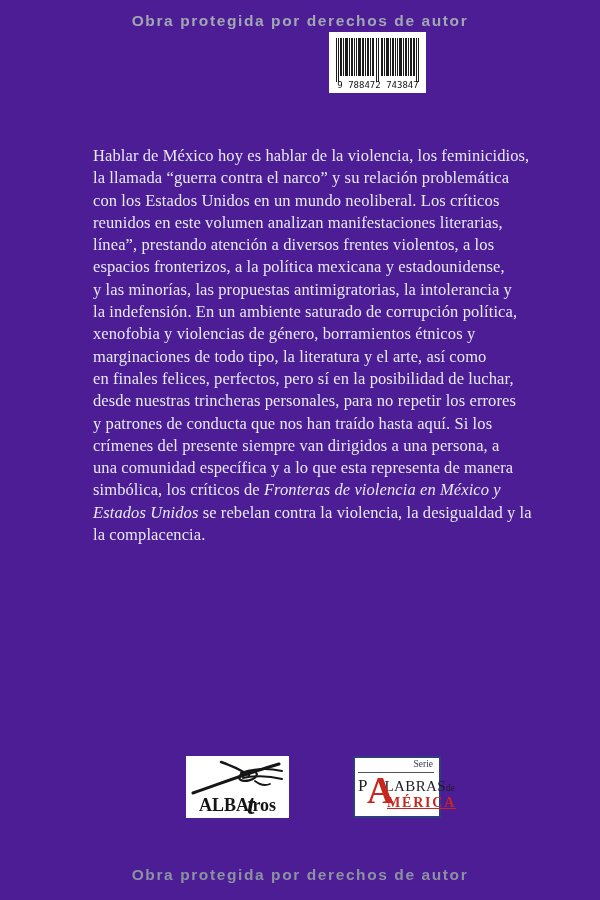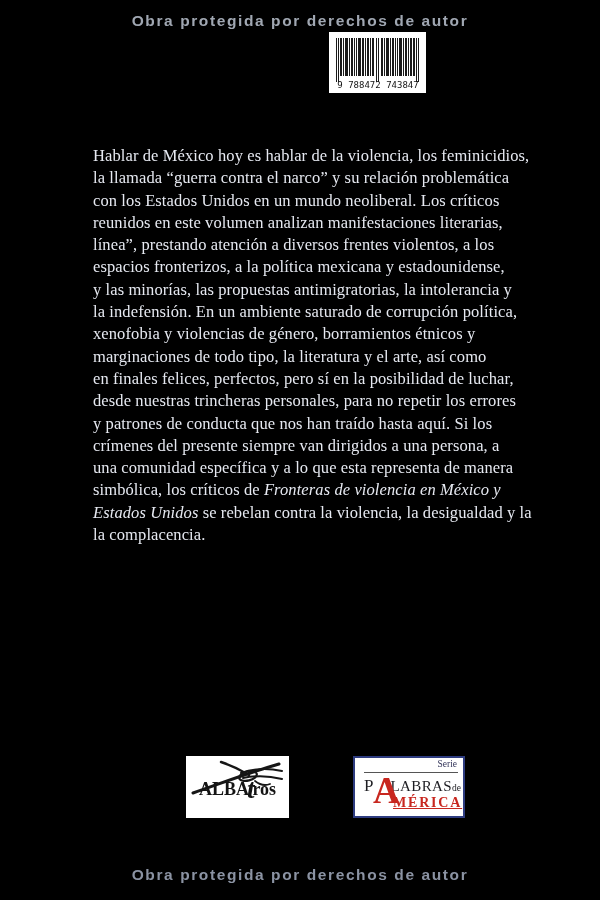--- a/index.html
+++ b/index.html
@@ -30,37 +30,37 @@
     letter-spacing:0.1px;
   }
   .text-line { white-space:nowrap; }
   .text-line .italic { font-style:italic; }
 
   
   .albatros-logo {
     position:absolute; left:186px; top:756px; width:103px; height:62px;
     background:#ffffff; box-sizing:border-box;
     display:flex; flex-direction:column; align-items:center; justify-content:flex-end;
-    padding-bottom:20px;
+    padding-bottom:4px;
   }
   .bird-svg { position:absolute; top:3px; left:5px; width:93px; height:36px; }
   .albatros-word {
     position:relative; font-family:"Liberation Serif", serif; font-weight:bold;
     font-size:18px; line-height:18px; color:#141414; z-index:2;
   }
   .albatros-word .fancy-t {
     font-style:italic; font-size:27px; line-height:18px;
     display:inline-block; transform:translateY(3px); margin:0 -2px;
   }
 
   
   .palabras-logo {
-    position:absolute; left:353px; top:756px; width:112px; height:62px;
+    position:absolute; left:353px; top:756px; width:88px; height:62px;
     background:#ffffff; border:2px solid #2e3c80; box-sizing:border-box;
-    padding:2px 5px 0 9px; font-family:"Liberation Serif", serif;
+    padding:2px 5px 0 3px; font-family:"Liberation Serif", serif;
   }
   .serie-row { position:relative; height:13px; }
   .serie-label {
     position:absolute; right:1px; top:-1px; font-size:9.5px; color:#33355a;
   }
   .serie-rule { position:absolute; left:0; right:0; bottom:0; border-bottom:1px solid #555; }
   .mark { position:relative; height:42px; }
   .mark-row1 { position:absolute; left:0; top:3px; white-space:nowrap; }
   .mark-p      { font-size:17px; color:#1d1d22; }
   .mark-spacer { display:inline-block; width:17px; }
@@ -71,21 +71,21 @@
     font-weight:bold; z-index:1;
   }
   .mark-row2 {
     position:absolute; left:29px; top:22px; font-size:14px; font-weight:bold;
     letter-spacing:1.8px; white-space:nowrap;
   }
 </style>
 </head>
 <body>
 
-<div class="page" style="background: #000000;">
+<div class="page" style="background: #4c1d95;">
 
   <div class="watermark top">Obra protegida por derechos de autor</div>
 
   <div class="barcode">
     <svg viewBox="0 0 84 54" shape-rendering="crispEdges">
       <g fill="#1a1a1a">
         <rect x="0" y="2" width="1" height="44"></rect>
         <rect x="2" y="2" width="1" height="44"></rect>
         <rect x="4" y="2" width="2" height="38"></rect>
         <rect x="7" y="2" width="1" height="38"></rect>

